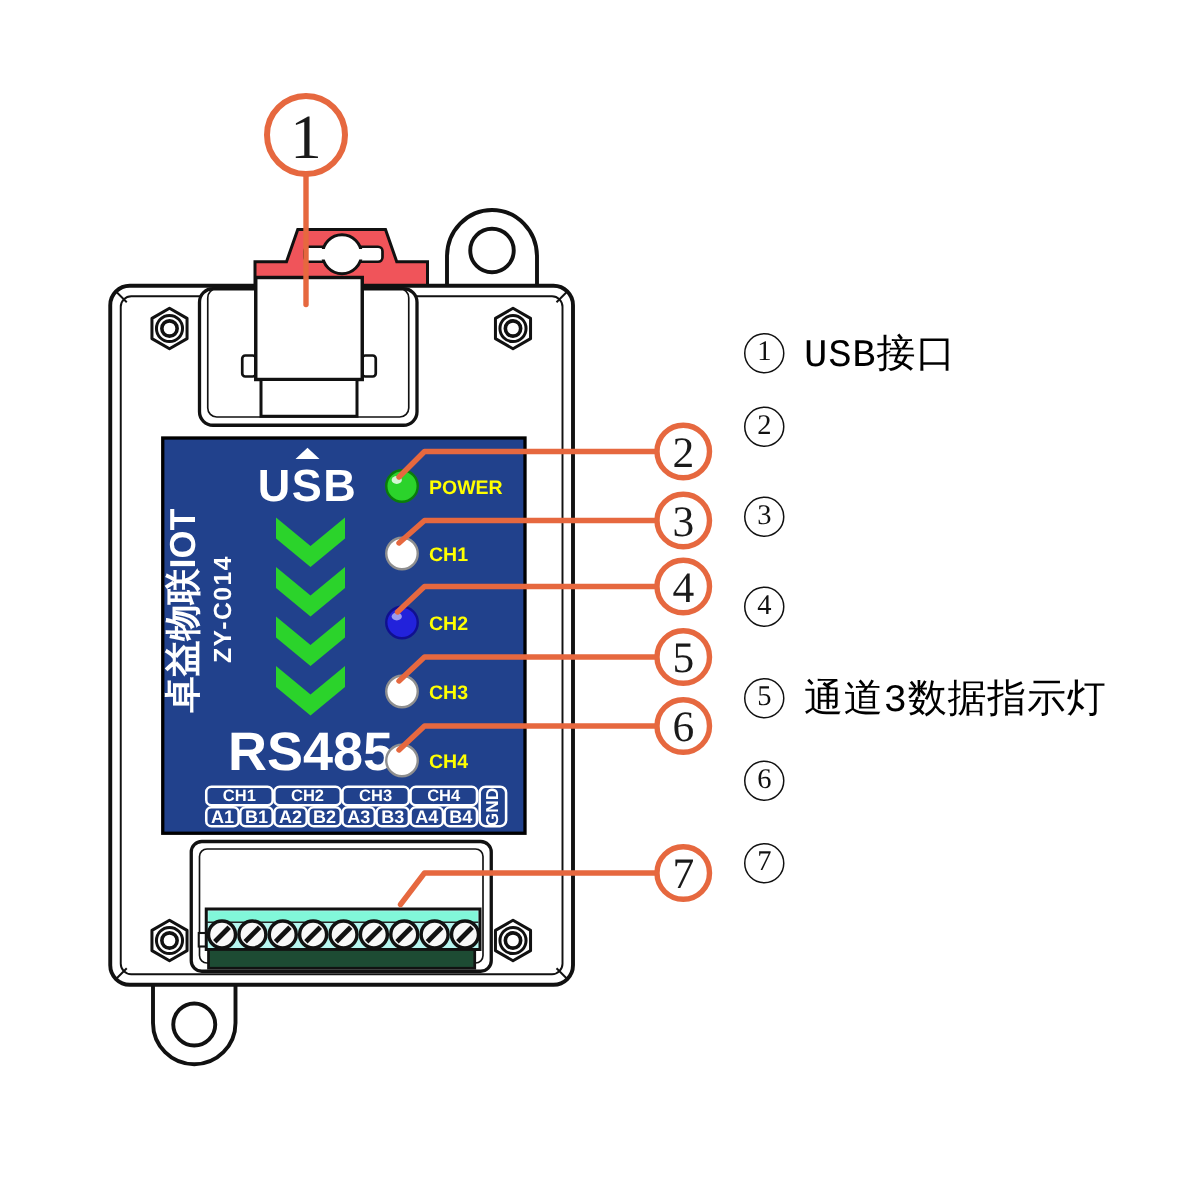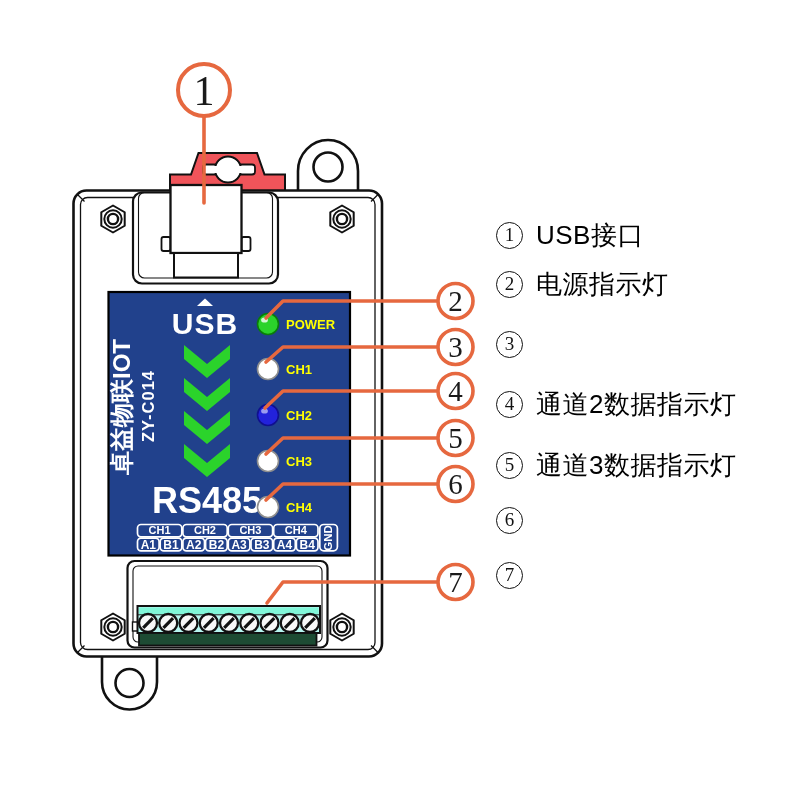--- a/index.html
+++ b/index.html
@@ -19,21 +19,21 @@
   .co-num  {font-family:"Liberation Serif","DejaVu Serif",serif; fill:#1a1a1a;}
   .co-big  {font-size:42px;}
   .co-small{font-size:29px;}
 
   
   .legend{position:absolute;left:496px;top:0;width:300px;}
   .legend-row{position:absolute;left:0;display:flex;align-items:center;gap:13px;height:34px;}
   .legend-circle{width:27px;height:27px;border:1.6px solid #111;border-radius:50%;
       display:flex;align-items:center;justify-content:center;box-sizing:border-box;
       font-family:"Liberation Serif","DejaVu Serif",serif;font-size:19px;color:#111;flex:0 0 27px;}
-  .legend-text{font-family:Liberation Sans, sans-serif;font-size:26px;color:#000;
+  .legend-text{font-family:Liberation Mono, monospace;font-size:26px;color:#000;
       white-space:nowrap;letter-spacing:0.5px;}
 </style>
 </head>
 <body>
 
 <svg id="device-svg" width="800" height="800" viewBox="0 0 800 800">
   <defs>
     <g id="cscrew">
       <polygon points="11.7,-6.75 11.7,6.75 0,13.5 -11.7,6.75 -11.7,-6.75 0,-13.5" fill="#fff" stroke="#111" stroke-width="2" stroke-linejoin="round"></polygon>
       <circle r="8.7" fill="#fff" stroke="#111" stroke-width="2"></circle>
@@ -219,28 +219,26 @@
   </g>
 </svg>
 
 <div class="legend">
   <div class="legend-row" style="top:218px">
     <span class="legend-circle">1</span>
     <span class="legend-text">USB接口</span>
   </div>
   <div class="legend-row" style="top:267px">
     <span class="legend-circle">2</span>
-    <span class="legend-text">电源指示灯</span>
   </div>
   <div class="legend-row" style="top:327px">
     <span class="legend-circle">3</span>
   </div>
   <div class="legend-row" style="top:387px">
     <span class="legend-circle">4</span>
-    <span class="legend-text">通道2数据指示灯</span>
   </div>
   <div class="legend-row" style="top:448px">
     <span class="legend-circle">5</span>
     <span class="legend-text">通道3数据指示灯</span>
   </div>
   <div class="legend-row" style="top:503px">
     <span class="legend-circle">6</span>
   </div>
   <div class="legend-row" style="top:558px">
     <span class="legend-circle">7</span>

